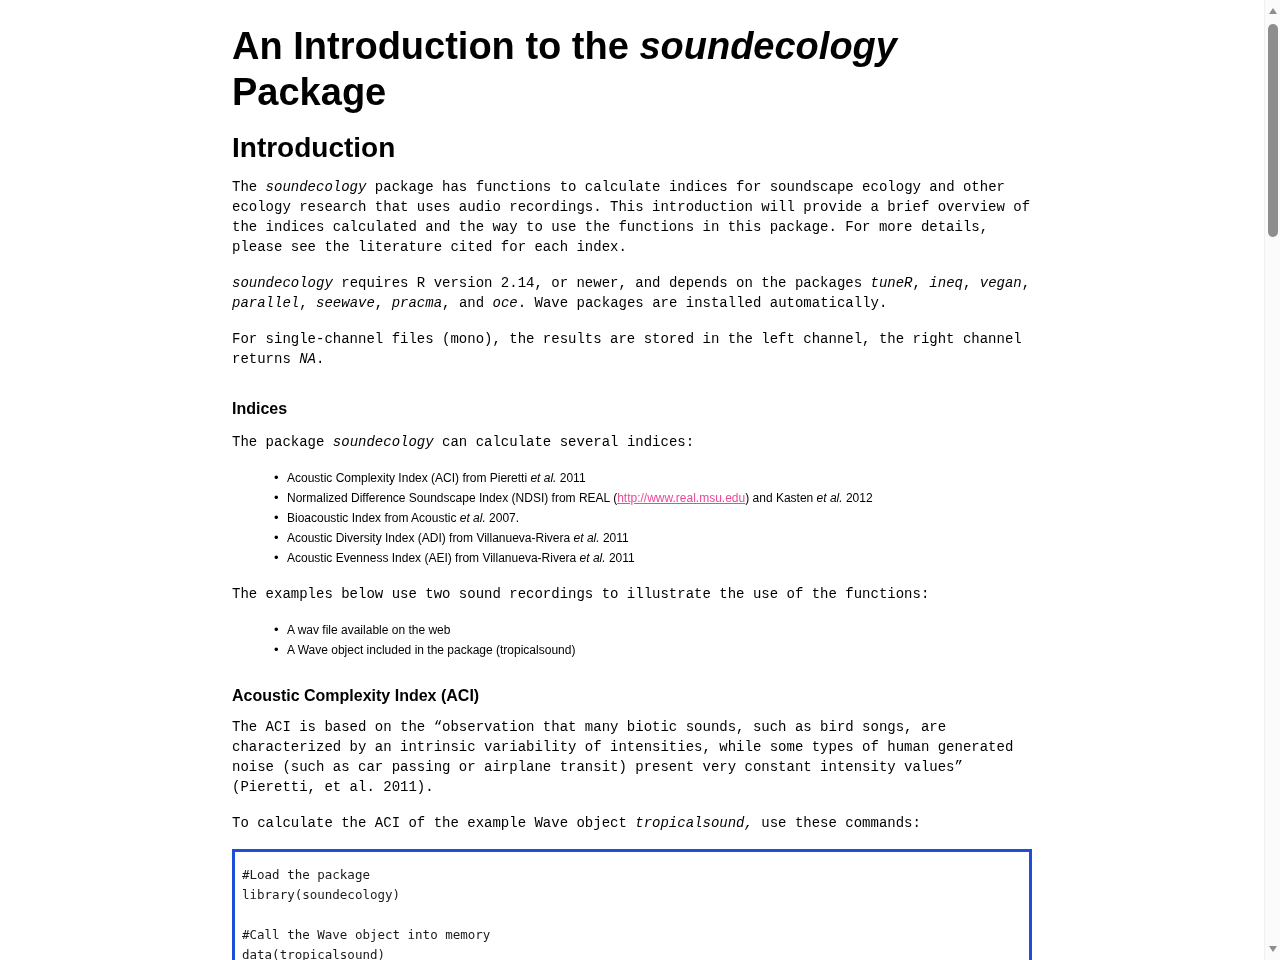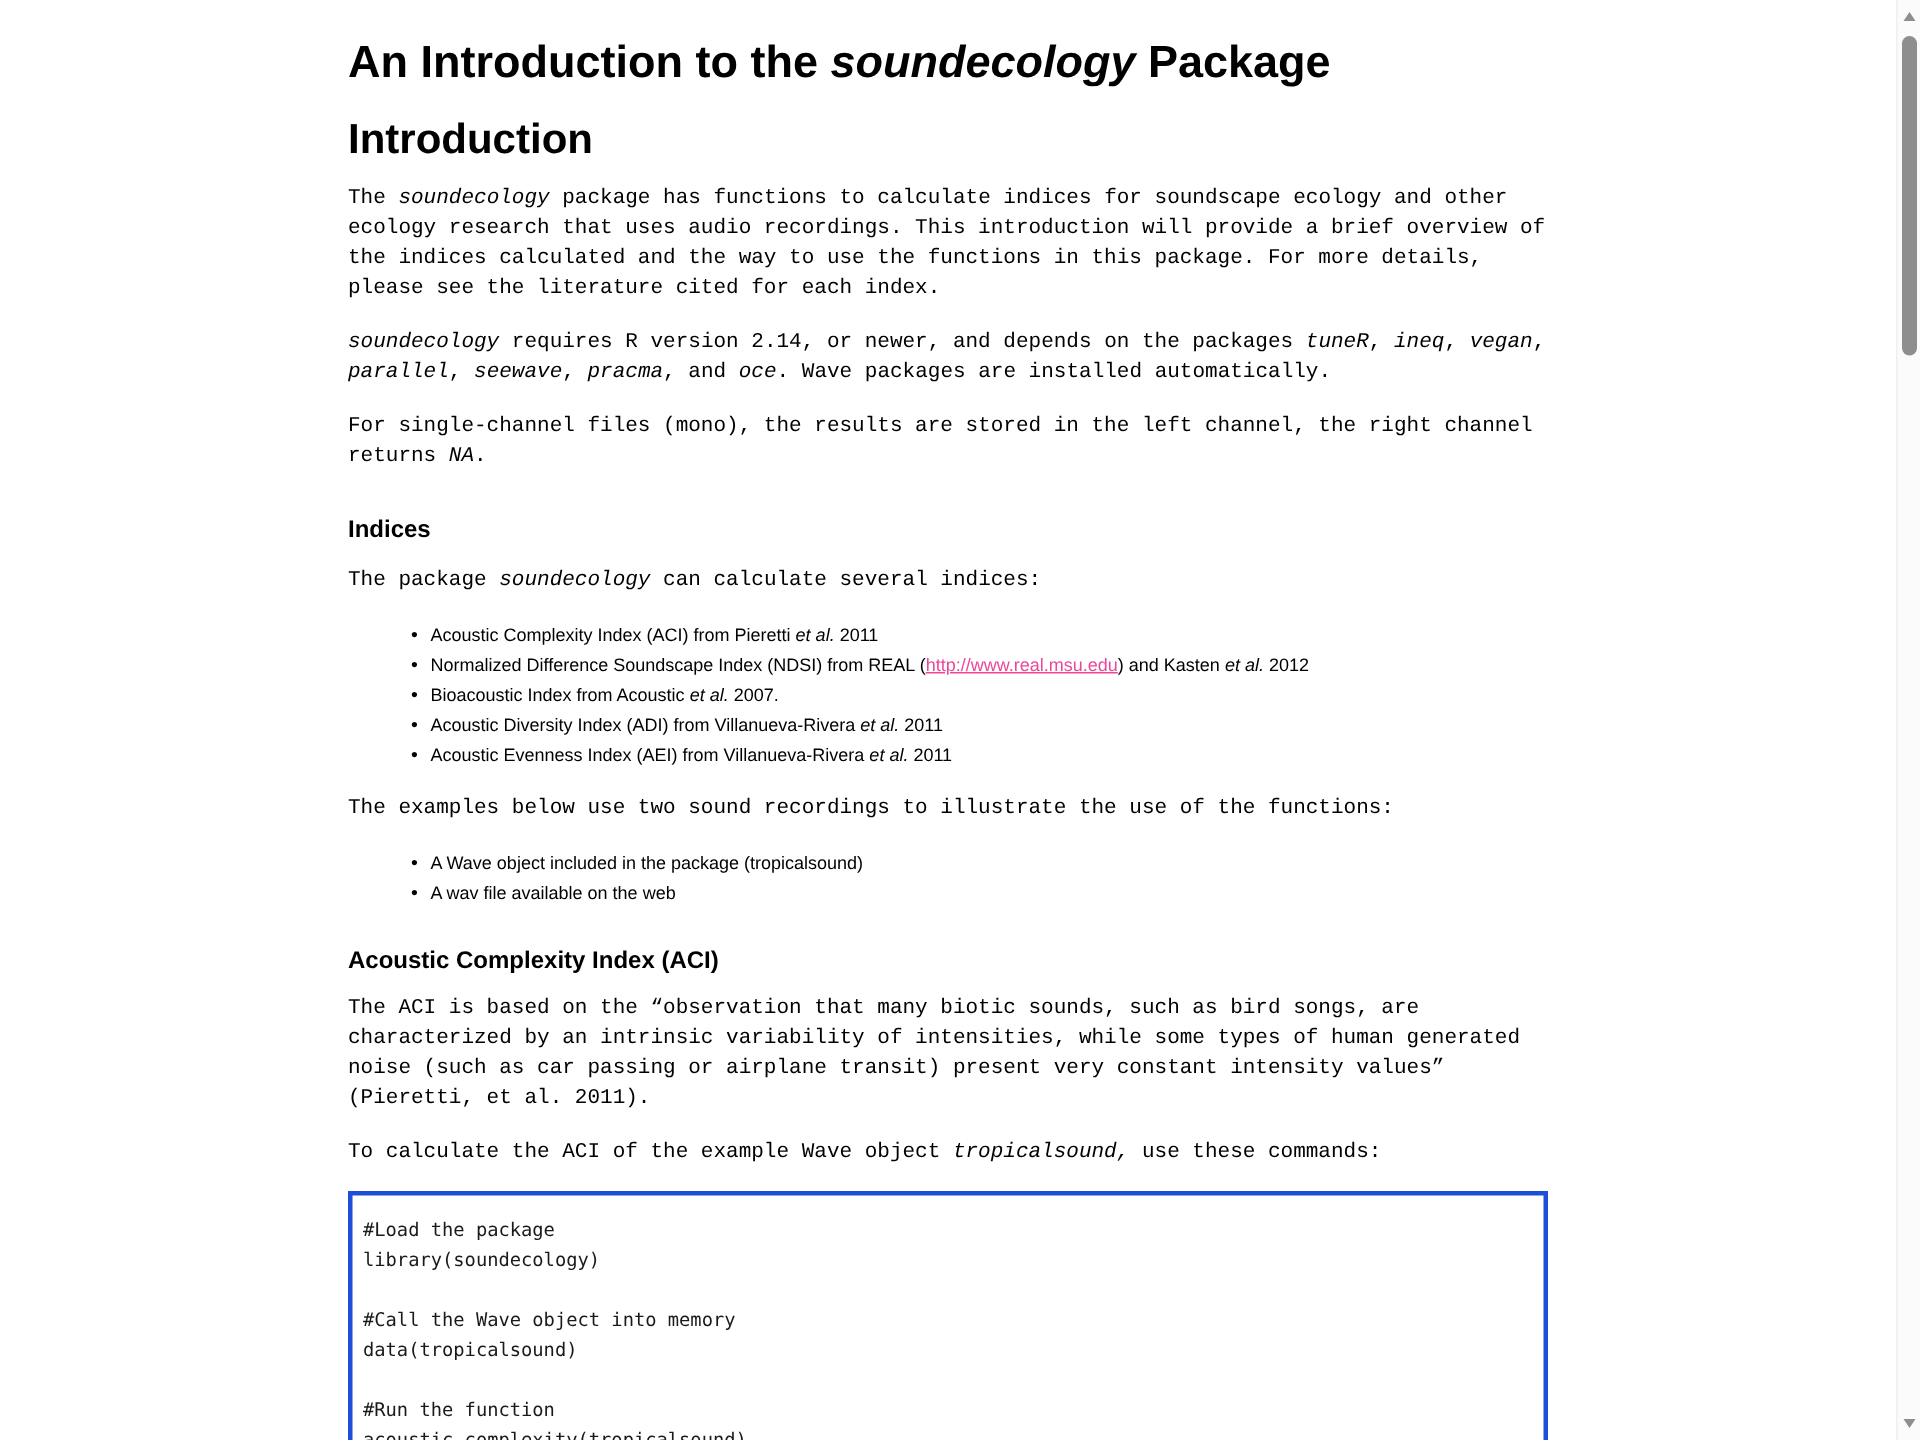--- a/index.html
+++ b/index.html
@@ -26,21 +26,21 @@
     background: #ffffff;
   }
   .page {
     width: 800px;
     margin: 0 auto;
     padding: 14px 0 40px 0;
     box-sizing: border-box;
   }
   h1.doc-title {
     font-family: "Liberation Sans Narrow", "Liberation Sans", sans-serif;
-    font-size: 30px;
+    font-size: 38px;
     font-weight: bold;
     line-height: 1.2;
     margin: 10px 0 14px 0;
     letter-spacing: 0px;
   }
   h1.doc-title em { font-style: italic; }
   h2.sec-h2 {
     font-family: "Liberation Sans Narrow", "Liberation Sans", sans-serif;
     font-size: 28px;
     font-weight: bold;
@@ -170,22 +170,22 @@
       <li><span>Acoustic Complexity Index (ACI) from Pieretti </span><em>et al.</em><span> 2011</span></li>
       <li><span>Normalized Difference Soundscape Index (NDSI) from REAL (</span><a class="weblink" href="#">http://www.real.msu.edu</a><span>) and Kasten </span><em>et al.</em><span> 2012</span></li>
       <li><span>Bioacoustic Index from Acoustic </span><em>et al.</em><span> 2007.</span></li>
       <li><span>Acoustic Diversity Index (ADI) from Villanueva-Rivera </span><em>et al.</em><span> 2011</span></li>
       <li><span>Acoustic Evenness Index (AEI) from Villanueva-Rivera </span><em>et al.</em><span> 2011</span></li>
     </ul>
 
     <p class="para">The examples below use two sound recordings to illustrate the use of the functions:</p>
 
     <ul class="bullets">
+      <li>A wav file available on the web</li>
       <li>A Wave object included in the package (tropicalsound)</li>
-      <li>A wav file available on the web</li>
     </ul>
 
     <h3 class="sec-h3">Acoustic Complexity Index (ACI)</h3>
 
     <p class="para">The ACI is based on the “observation that many biotic sounds, such as bird songs, are characterized by an intrinsic variability of intensities, while some types of human generated noise (such as car passing or airplane transit) present very constant intensity values” (Pieretti, et al. 2011).</p>
 
     <p class="para"><span>To calculate the ACI of the example Wave object </span><em>tropicalsound,</em><span> use these commands:</span></p>
 
     <pre class="codebox">#Load the package
 library(soundecology)

